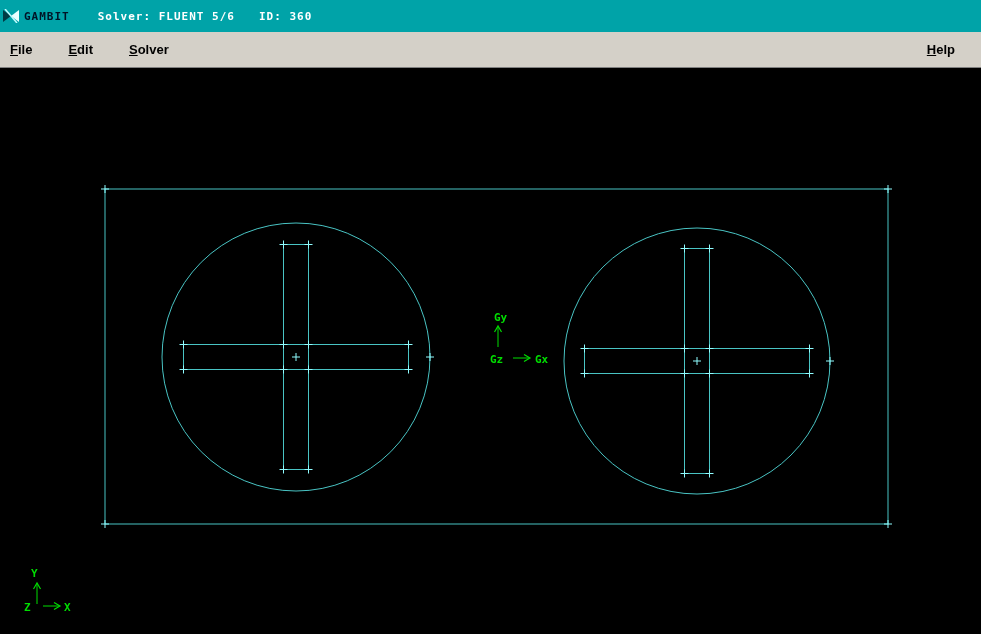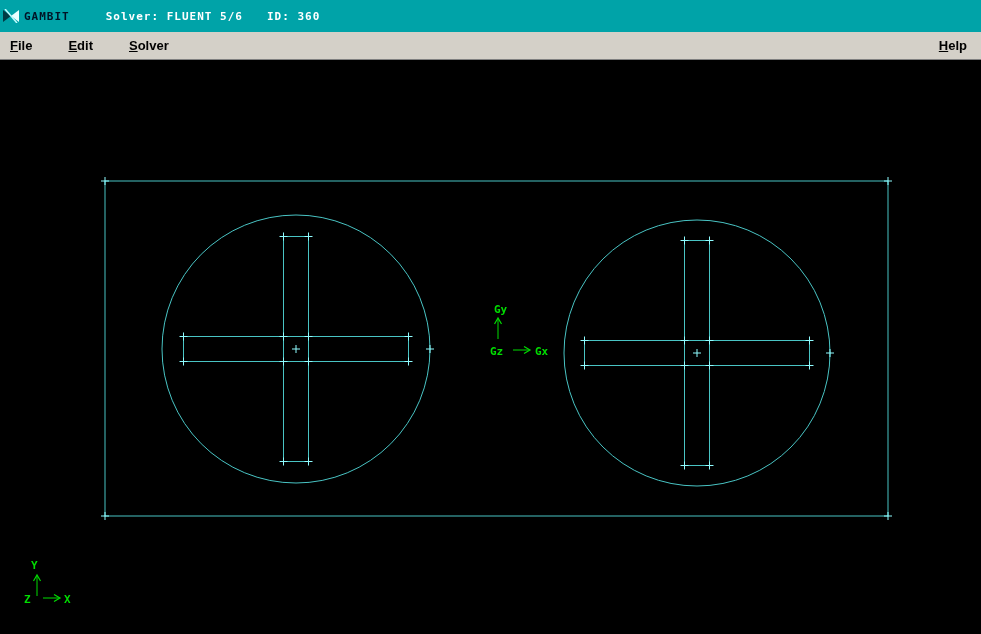--- a/index.html
+++ b/index.html
@@ -12,38 +12,38 @@
     background: #00a3a8;
     display: flex;
     align-items: center;
     font-family: "DejaVu Sans Mono", monospace;
     font-size: 11px;
     font-weight: bold;
     letter-spacing: 1px;
   }
   .title-logo { width: 18px; height: 14px; margin-left: 2px; display: inline-block; }
   .app-name { color: #001326; margin-left: 4px; }
-  .solver-label { color: #ffffff; margin-left: 36px; }
+  .solver-label { color: #ffffff; margin-left: 28px; }
   .id-label { color: #ffffff; margin-left: 24px; }
 
   
   .menu-bar {
-    height: 28px;
+    height: 36px;
     background: #d4d0c8;
     border-bottom: 1px solid #808080;
     display: flex;
     align-items: center;
     font-size: 13px;
     font-weight: 600;
     color: #000;
   }
   .menu-group-left { display: flex; align-items: center; padding-left: 10px; }
   .menu-group-right { margin-left: auto; display: flex; align-items: center; padding-right: 14px; }
   .menu-item { margin-right: 36px; cursor: default; white-space: nowrap; }
-  .menu-group-right .menu-item { margin-right: 0; }
+  .menu-group-right .menu-item { margin-right: 12px; }
   .menu-item u { text-decoration: underline; }
 
   
   .canvas-area {
     position: relative;
     height: 629px;
     background: #000;
   }
   .canvas-area svg { display: block; }
   text.axis-label {

